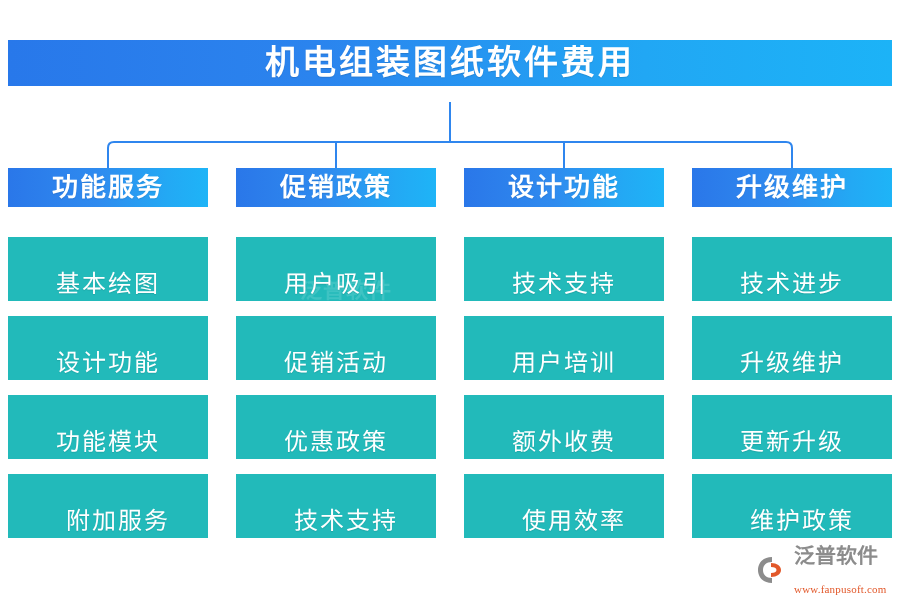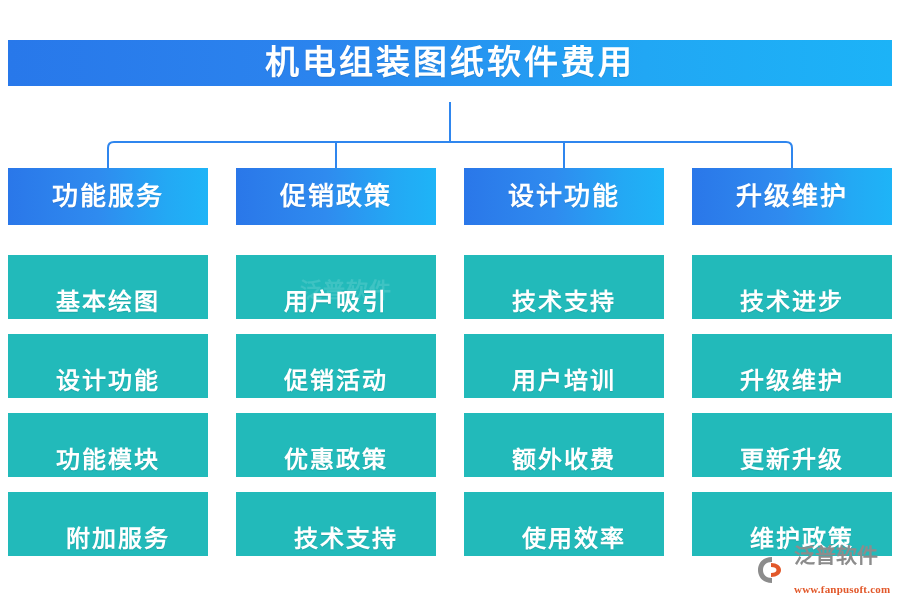--- a/index.html
+++ b/index.html
@@ -63,21 +63,21 @@
     display: flex;
     justify-content: space-between;
   }
   .column {
     width: 200px;
     display: flex;
     flex-direction: column;
   }
 
   .category-box {
-    height: 57px;
+    height: 39px;
     background: linear-gradient(90deg, #2a77e9 0%, #2f8bef 45%, #23a9f4 80%, #1eb4f7 100%);
     display: flex;
     align-items: center;
     justify-content: center;
     margin-bottom: 30px;
   }
   .category-label {
     color: #ffffff;
     font-size: 26px;
     font-weight: 700;
@@ -95,21 +95,21 @@
     justify-content: center;
     margin-bottom: 15px;
   }
   .item-box:last-child {
     margin-bottom: 0;
     padding-left: 20px;
   }
   .item-label {
     color: #ffffff;
     font-size: 24px;
-    font-weight: 700;
+    font-weight: 400;
     letter-spacing: 2px;
     line-height: 1;
     white-space: nowrap;
     text-shadow: 0 1px 1px rgba(0,0,0,0.10);
     margin-top: 29px;
   }
 
   
   .logo {
     position: absolute;
@@ -137,21 +137,21 @@
     font-family: "Liberation Sans", "DejaVu Sans", sans-serif;
     font-size: 21px;
     font-weight: 700;
     color: #8c8c8c;
     letter-spacing: 0px;
     white-space: nowrap;
   }
   .logo-url {
     font-family: "Liberation Serif", "DejaVu Serif", serif;
     font-size: 11px;
-    font-weight: 700;
+    font-weight: 400;
     color: #e2582a;
     letter-spacing: 0.2px;
     white-space: nowrap;
     margin-top: 18px;
   }
 
   
   .watermark-ghost {
     position: absolute;
     left: 300px;

